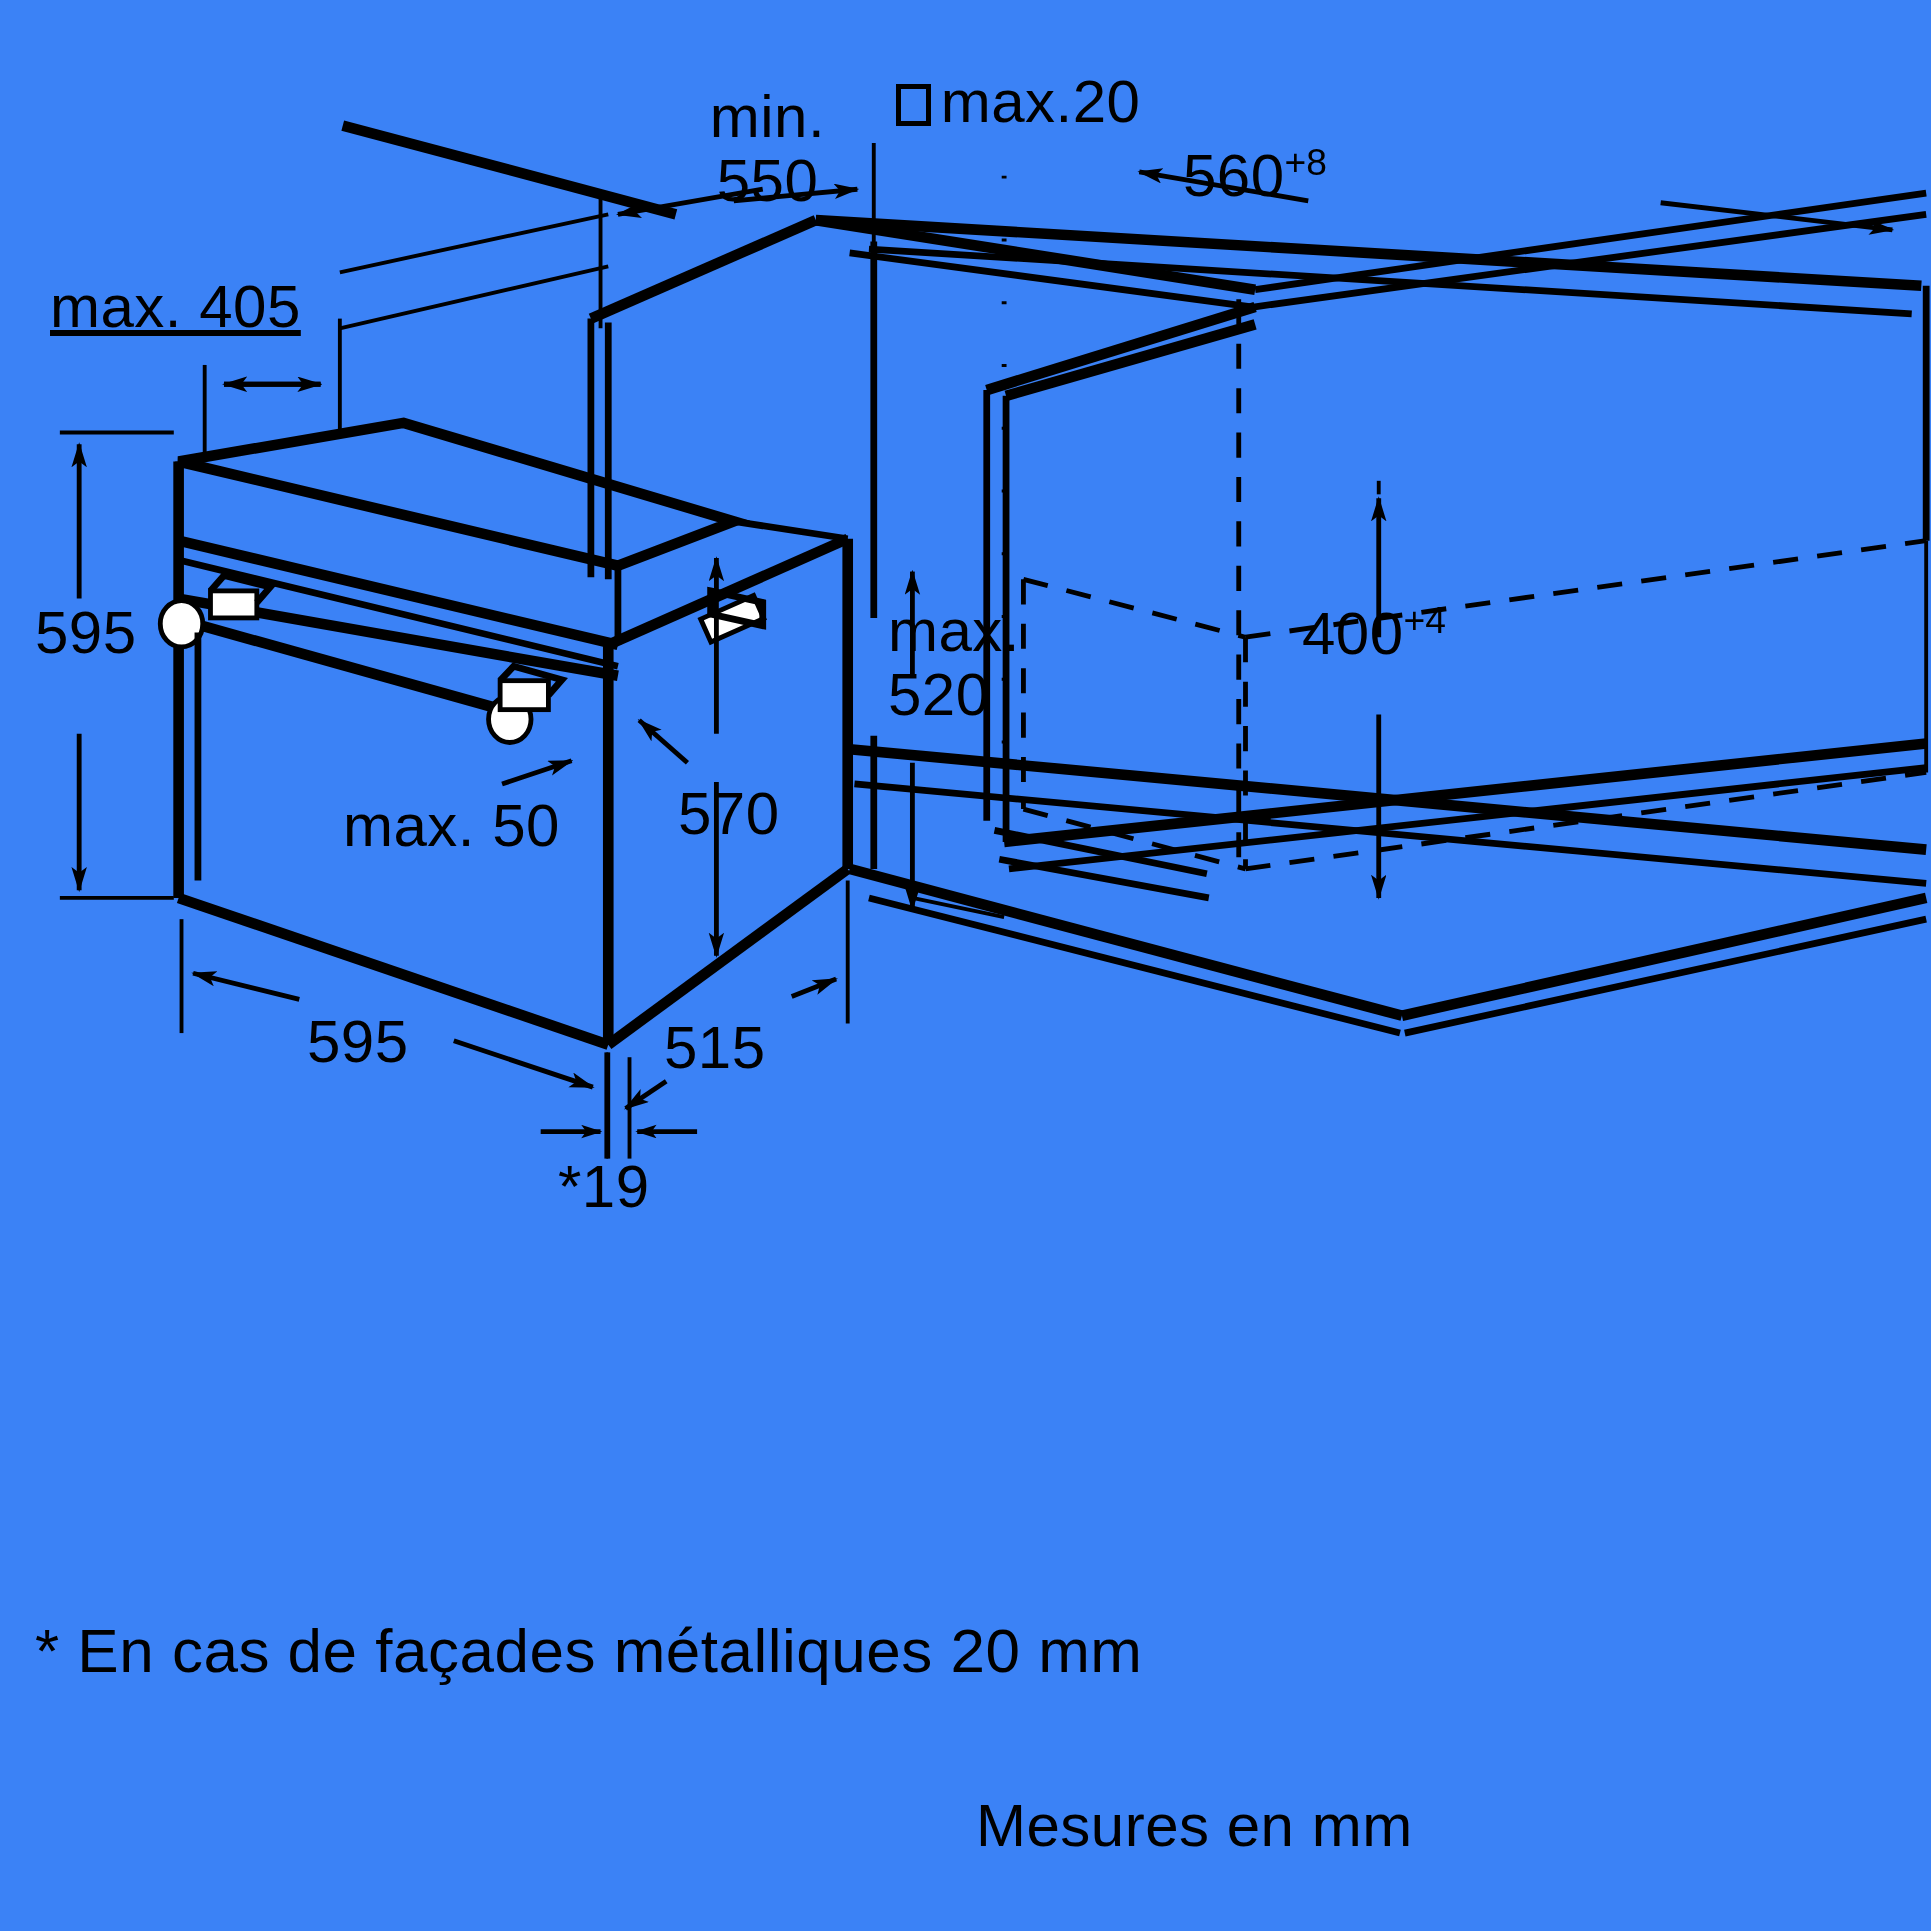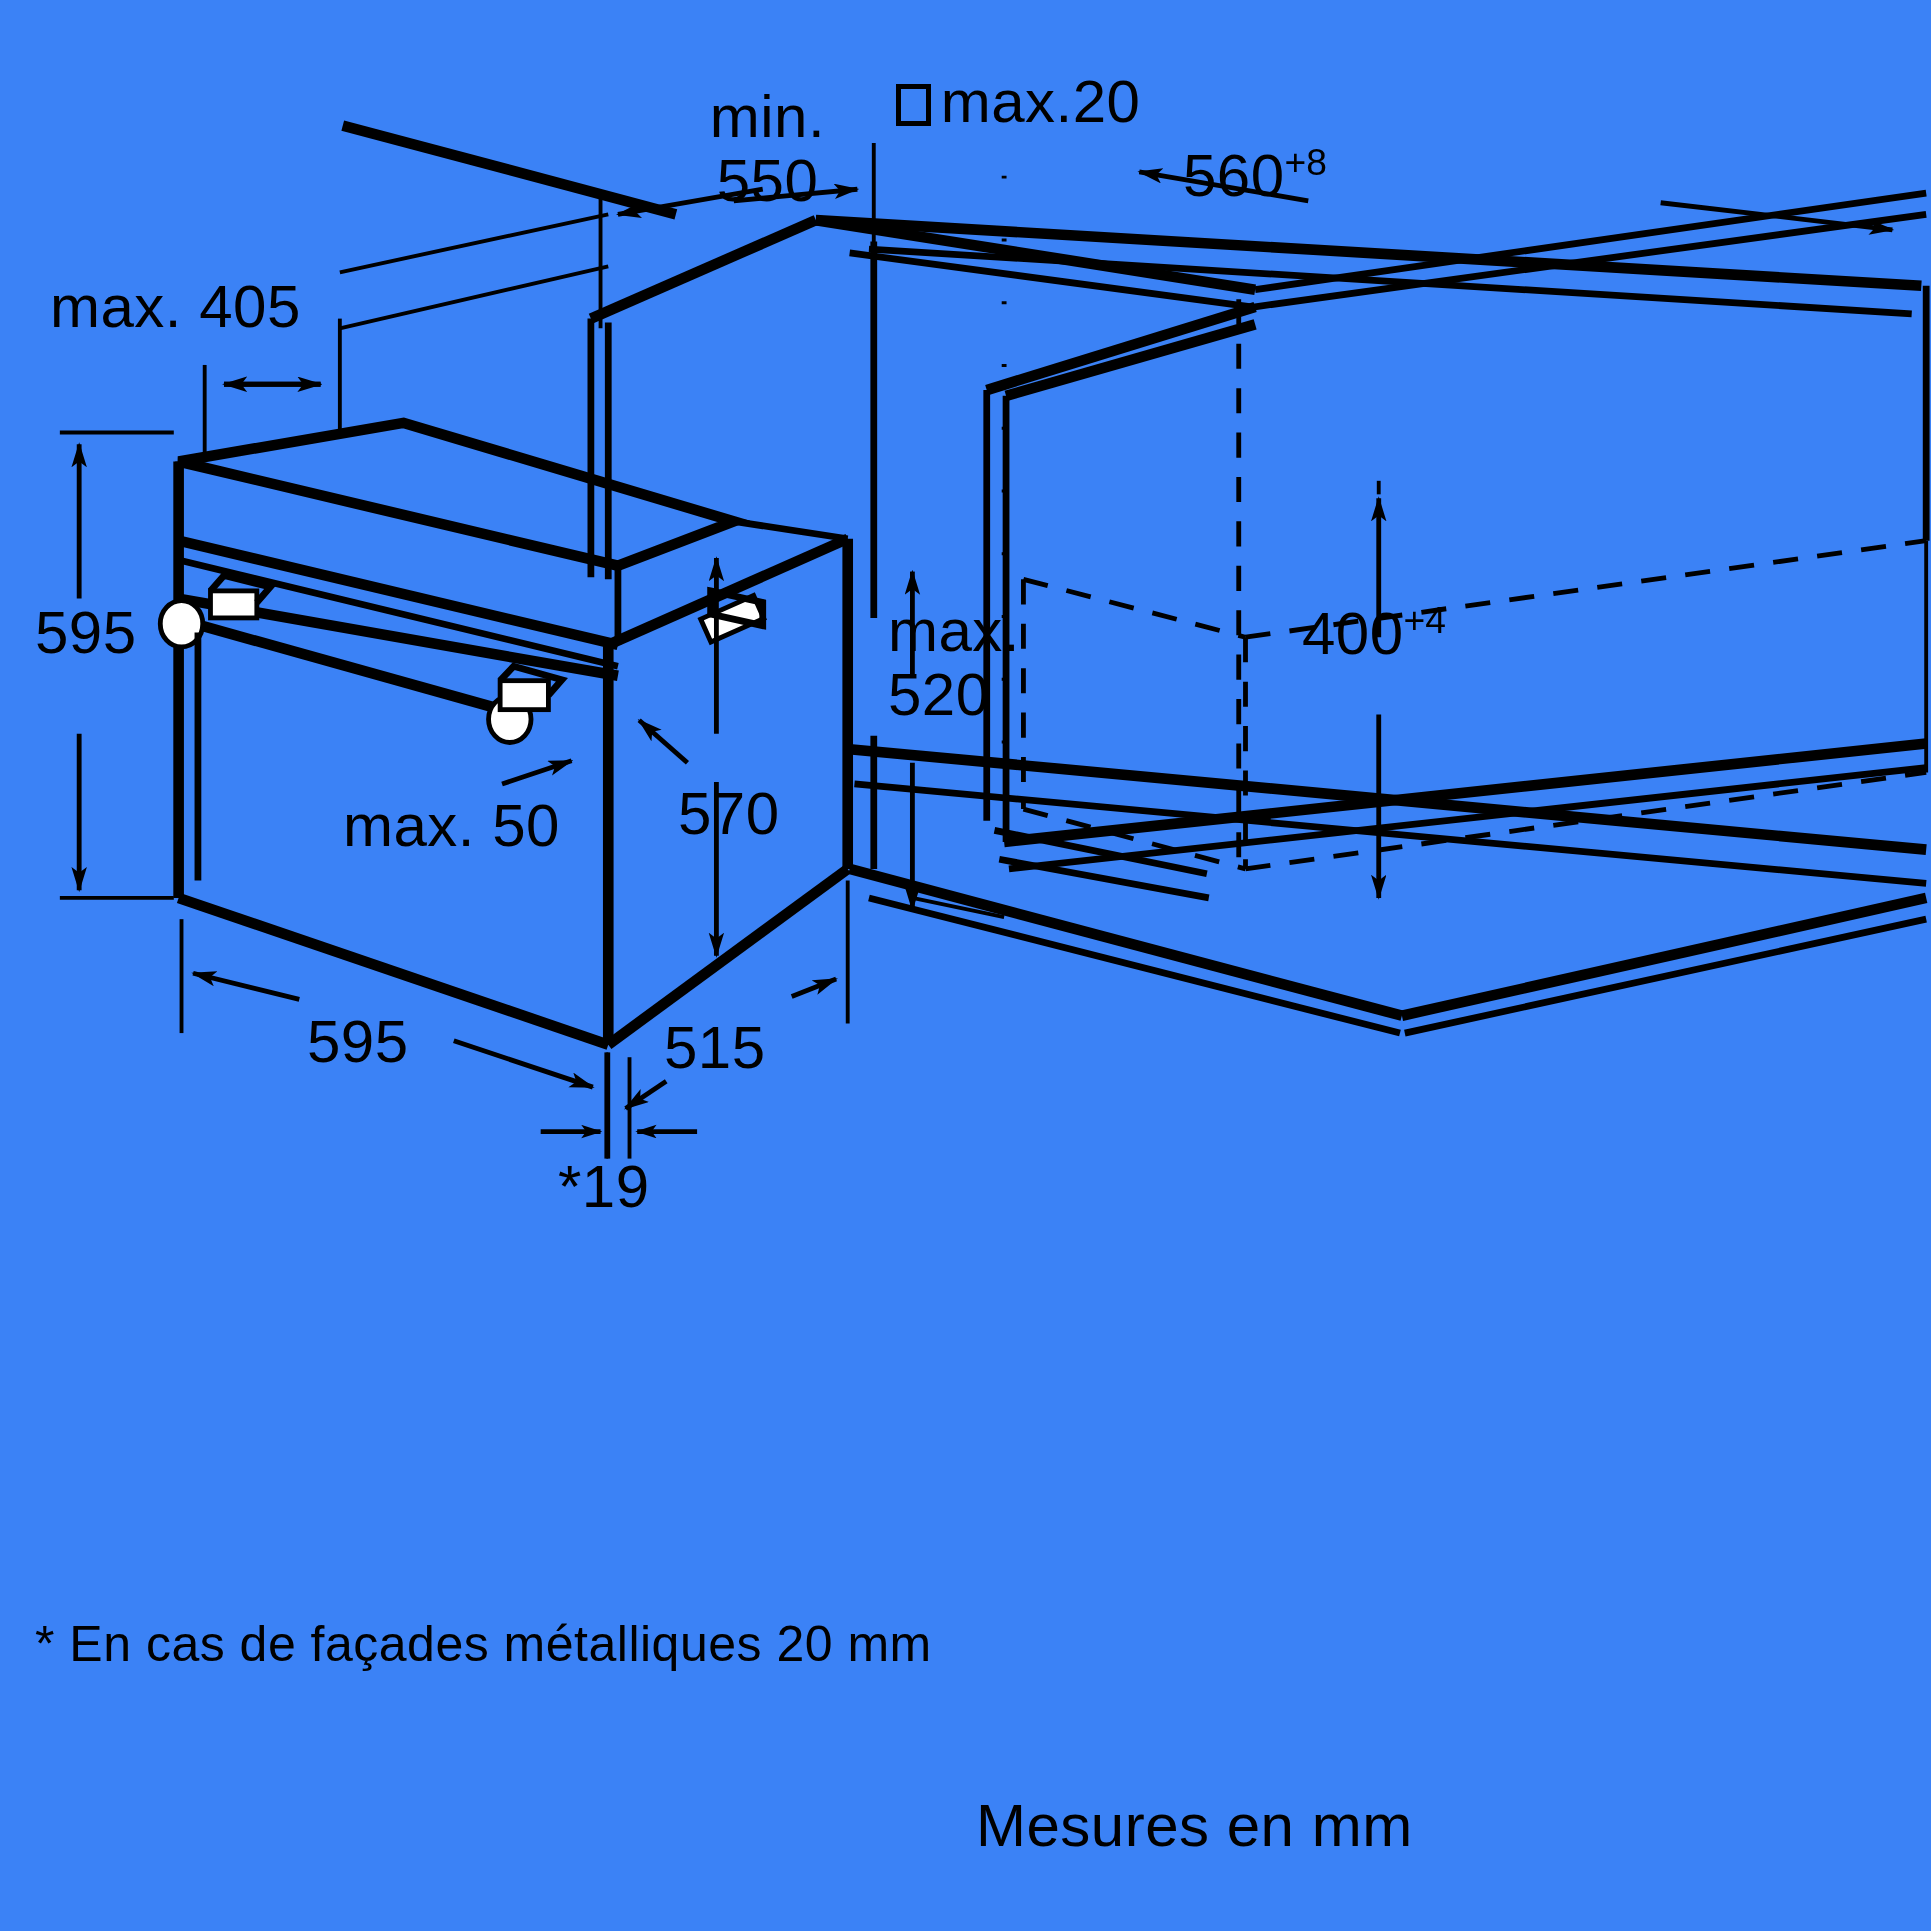--- a/index.html
+++ b/index.html
@@ -38,21 +38,21 @@
   .lbl {
     position: absolute;
     font-family: "Liberation Sans", sans-serif;
     color: #000;
     white-space: nowrap;
     line-height: 1.06;
     letter-spacing: 0.5px;
   }
   .lbl-dim   { font-size: 60px; }
   .sup       { font-size: 0.62em; vertical-align: super; letter-spacing: 0; }
-  .lbl-note  { font-size: 50px; text-align: center; }
+  .lbl-note  { font-size: 62px; text-align: center; }
   .lbl-unit  { font-size: 60px; }
   .sq-box {
     display: inline-block;
     width: 35px;
     height: 42px;
     border: 5.8px solid #000;
     box-sizing: border-box;
     margin-right: 9.7px;
     vertical-align: -3.9px;
   }
@@ -239,21 +239,21 @@
   </div>
 
   <div class="lbl lbl-dim" style="left:896px; top:70px;">
     <span class="sq-box"></span><span>max.20</span>
   </div>
 
   <div class="lbl lbl-dim" style="left:1183px; top:143px;">
     <span>560</span><span class="sup">+8</span>
   </div>
 
-  <div class="lbl lbl-dim" style="left:50px; top:275px;">max. 405</div>
+  <div class="lbl lbl-dim" style="left:50px; top:275px;text-decoration:underline;">max. 405</div>
 
   <div class="lbl lbl-dim" style="left:35px; top:601px;">595</div>
 
   <div class="lbl lbl-dim" style="left:678px; top:782px;">570</div>
 
   <div class="lbl lbl-dim" style="left:343px; top:794px;">max. 50</div>
 
   <div class="lbl lbl-dim" style="left:888px; top:599px;">
     <div>max.</div>
     <div>520</div>

